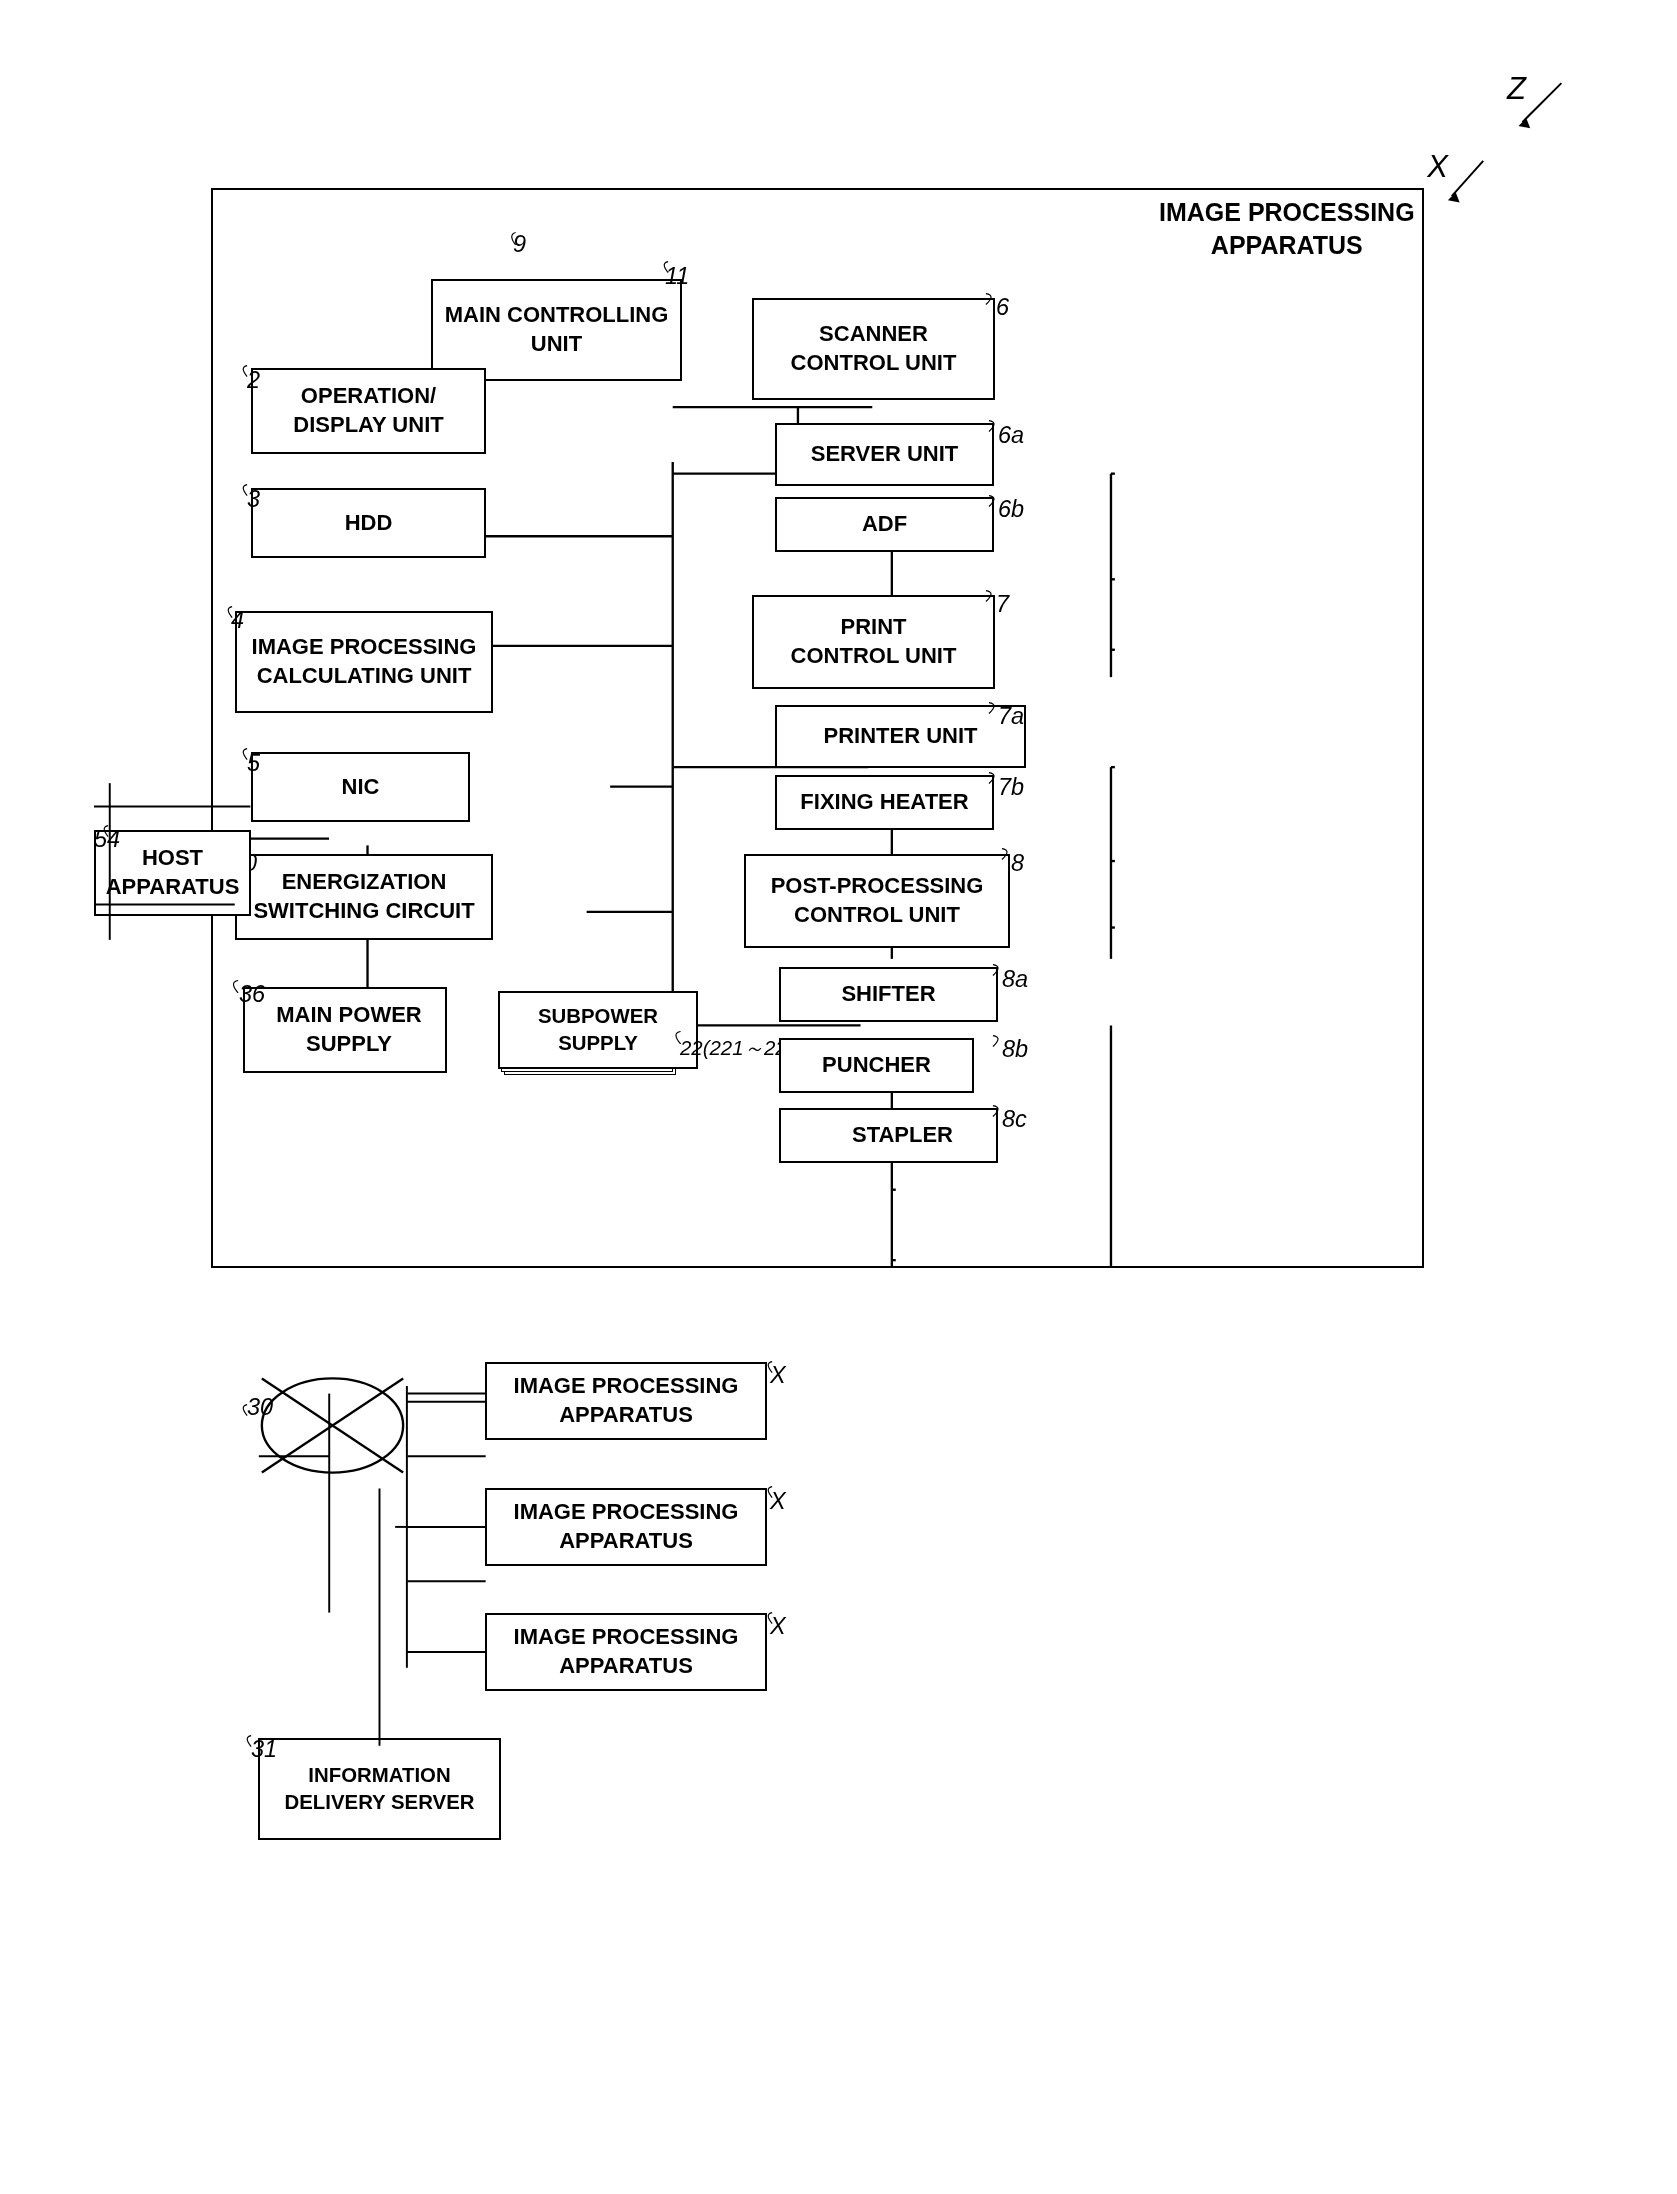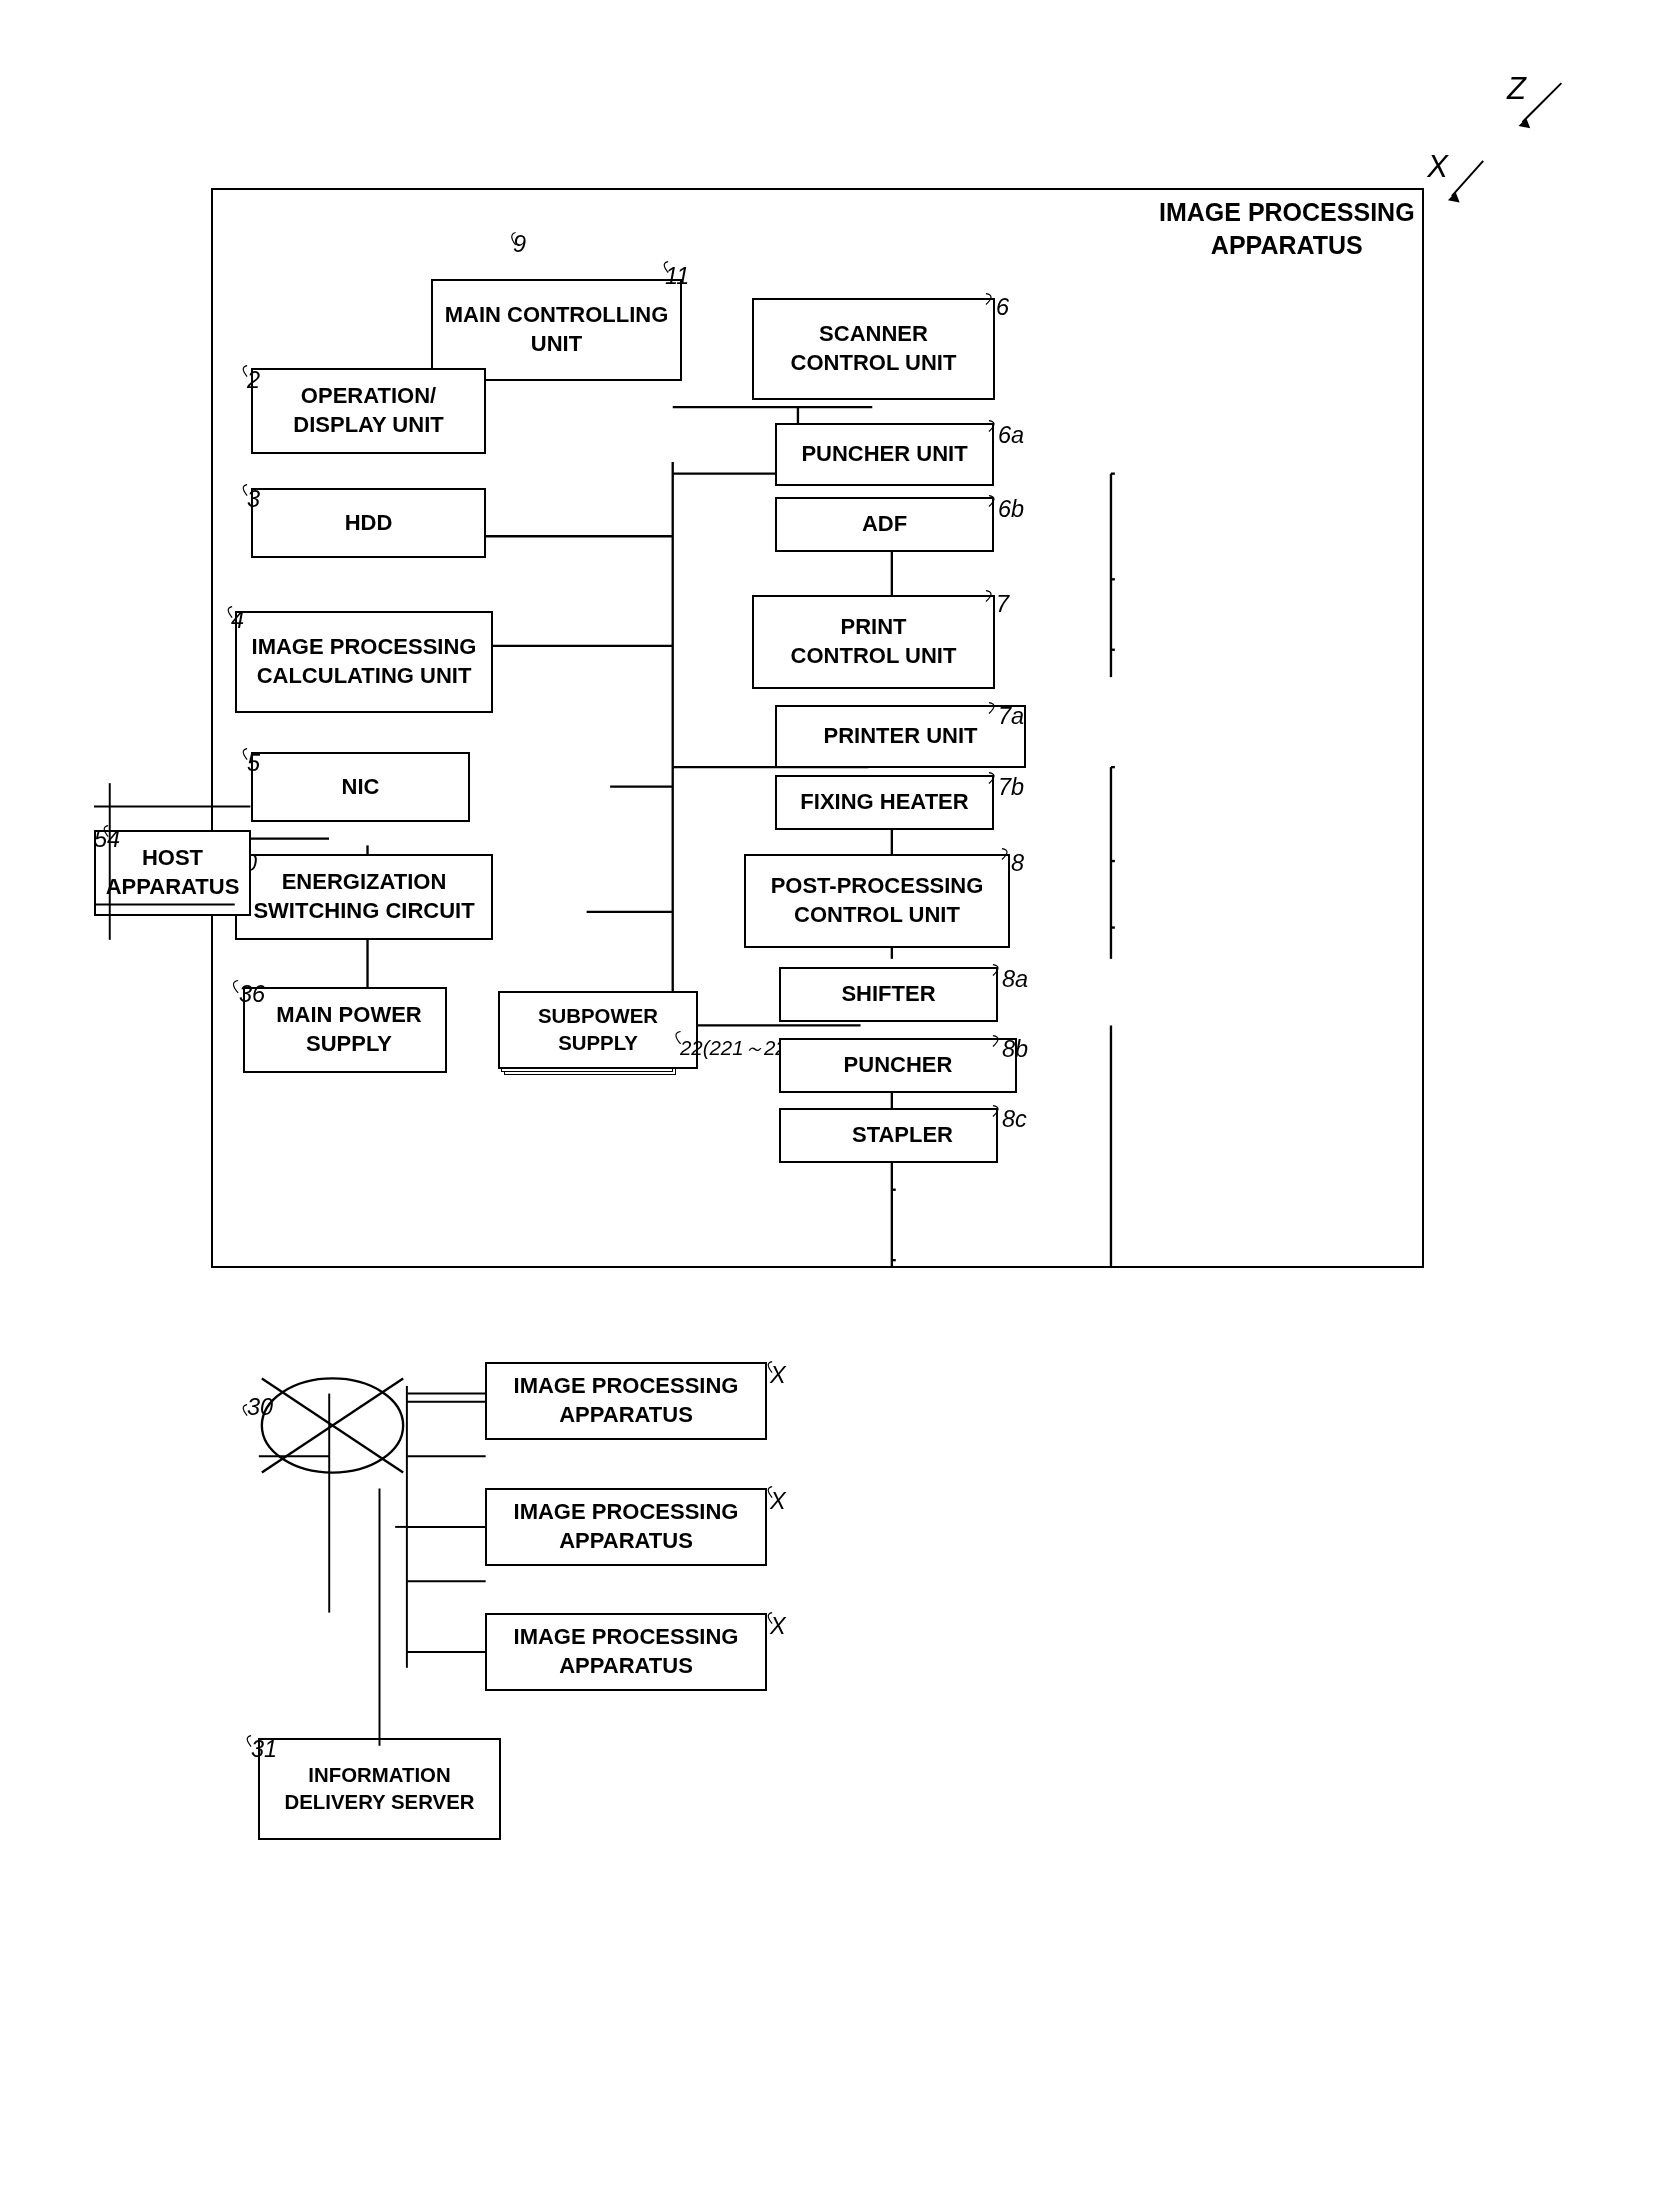--- a/index.html
+++ b/index.html
@@ -449,21 +449,21 @@
 
   <div class="block scanner-ctrl" style="top:235px;left:658px;width:243px;height:102px;">
     SCANNER<br>CONTROL UNIT
   </div>
   <div class="ref-num" style="top:231px;left:902px;">6</div>
   <svg style="position:absolute;top:229px;left:888px;width:22px;height:15.7px;" viewBox="0 0 28 20" width="22" height="15.7">
     <path d="M5,16 Q18,4 5,2" fill="none" stroke="#000" stroke-width="1.5"></path>
   </svg>
 
   <div class="block scanner-unit" style="top:360px;left:681px;width:219px;height:63px;">
-    PUNCHER UNIT
+    SERVER UNIT
   </div>
   <div class="ref-num" style="top:359px;left:904px;">6a</div>
   <svg style="position:absolute;top:356px;left:891px;width:22px;height:15.7px;" viewBox="0 0 28 20" width="22" height="15.7">
     <path d="M5,16 Q18,4 5,2" fill="none" stroke="#000" stroke-width="1.5"></path>
   </svg>
 
   <div class="block adf" style="top:434px;left:681px;width:219px;height:55px;">
     ADF
   </div>
   <div class="ref-num" style="top:433px;left:904px;">6b</div>
@@ -504,21 +504,21 @@
   </svg>
 
   <div class="block shifter" style="top:904px;left:685px;width:219px;height:55px;">
     SHIFTER
   </div>
   <div class="ref-num" style="top:903px;left:908px;">8a</div>
   <svg style="position:absolute;top:900px;left:895px;width:22px;height:15.7px;" viewBox="0 0 28 20" width="22" height="15.7">
     <path d="M5,16 Q18,4 5,2" fill="none" stroke="#000" stroke-width="1.5"></path>
   </svg>
 
-  <div class="block puncher" style="top:975px;left:685px;width:238px;height:55px;">
+  <div class="block puncher" style="top:975px;left:685px;width:195px;height:55px;">
     PUNCHER
   </div>
   <div class="ref-num" style="top:973px;left:908px;">8b</div>
   <svg style="position:absolute;top:971px;left:895px;width:22px;height:15.7px;" viewBox="0 0 28 20" width="22" height="15.7">
     <path d="M5,16 Q18,4 5,2" fill="none" stroke="#000" stroke-width="1.5"></path>
   </svg>
 
   <div class="block stapler" style="top:1045px;left:685px;width:219px;height:55px;padding-left:28px;">
     STAPLER
   </div>

